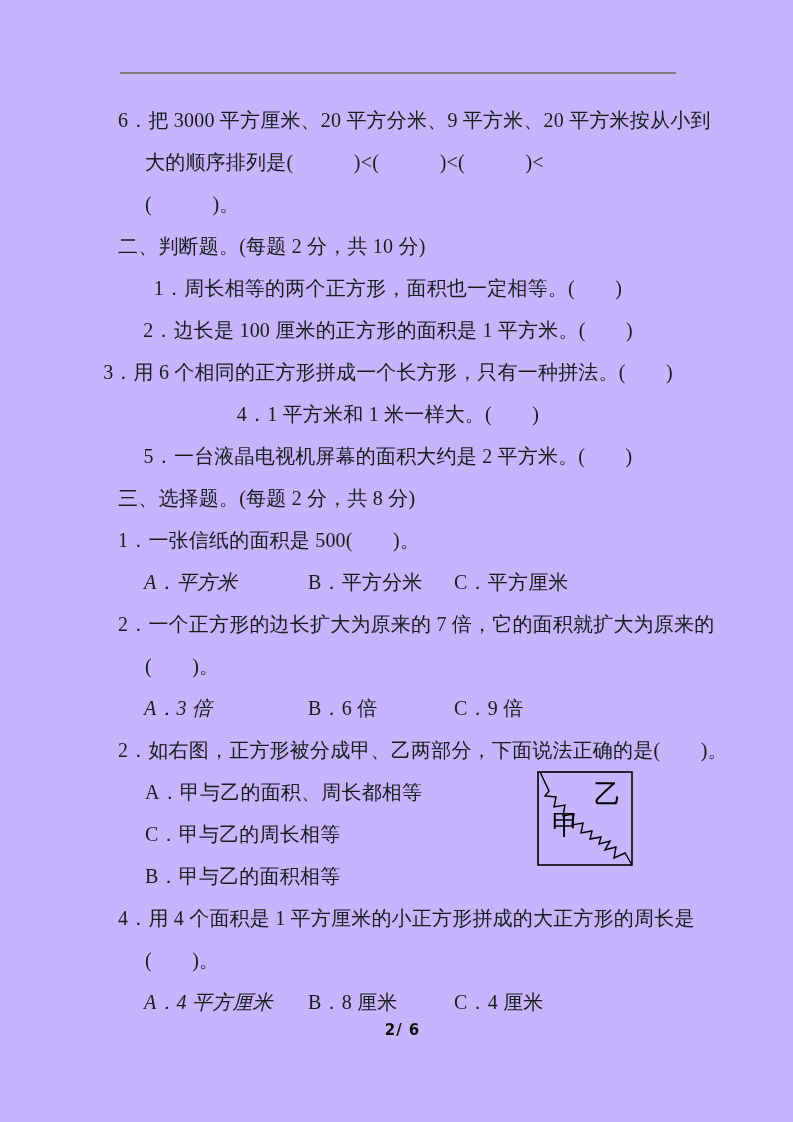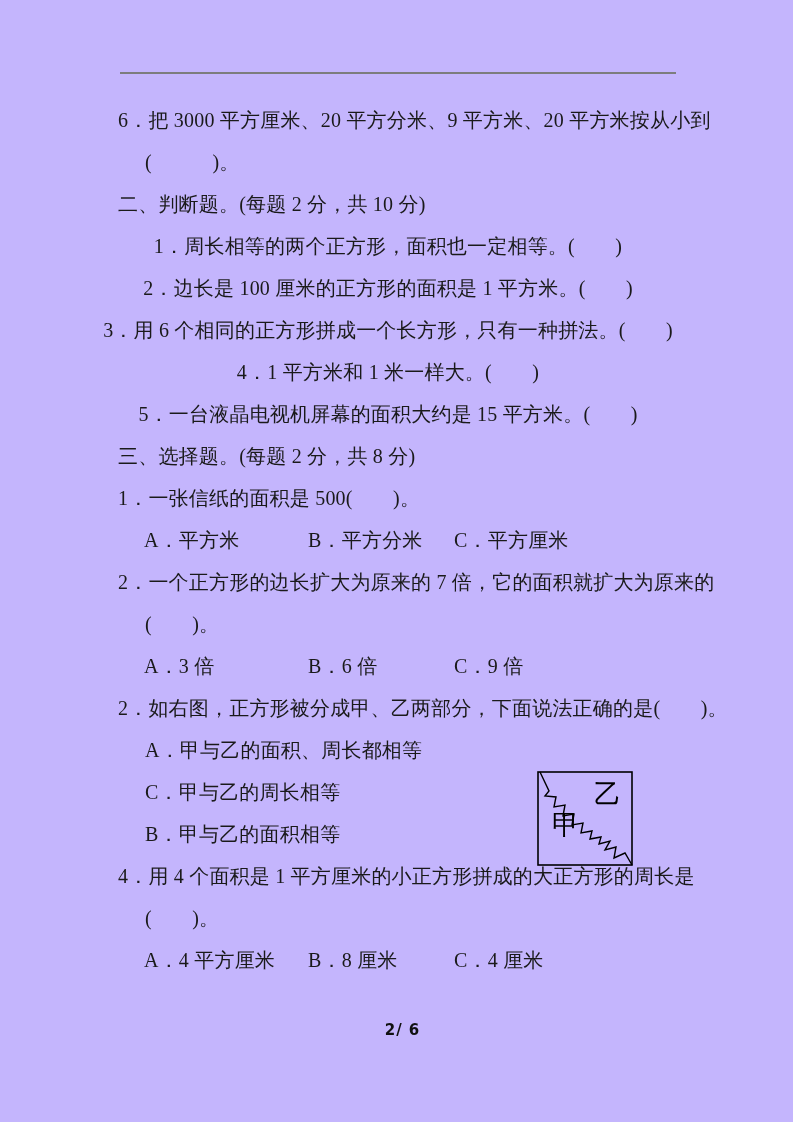--- a/index.html
+++ b/index.html
@@ -20,21 +20,21 @@
   .content {
     position:absolute; left:118px; top:99px; width:566px;
   }
   .line {
     height:42px; display:flex; align-items:center;
     font-size:20px; white-space:pre; letter-spacing:0.2px;
   }
   .indent { padding-left:27px; }
   .judgment-row { justify-content:center; padding-right:26px; }
   .options { padding-left:26px; }
-  .options .c1 { display:inline-block; width:164px; flex:none; }
+  .options .c1 { display:inline-block; width:164px; flex:none;font-style:italic; }
   .options .c2 { display:inline-block; width:146px; flex:none; }
   .options .c3 { display:inline-block; flex:none; }
   .figure {
     position:absolute; left:537px; top:771px; width:96px; height:95px;
   }
   .figure svg { position:absolute; left:0; top:0; }
   .fig-label {
     position:absolute; font-size:27px; line-height:1;
     font-family:"Liberation Serif","DejaVu Serif",serif; color:#000;
   }
@@ -50,20 +50,21 @@
 </head>
 <body>
 
 <div class="page">
 
   <div class="top-rule"></div>
 
   <div class="content">
 
     <div class="line">6．把 3000 平方厘米、20 平方分米、9 平方米、20 平方米按从小到</div>
+    <div class="line indent">大的顺序排列是(　　　)&lt;(　　　)&lt;(　　　)&lt;</div>
     <div class="line indent">(　　　)。</div>
 
     <div class="line">二、判断题。(每题 2 分，共 10 分)</div>
 
     <div class="line judgment-row">
       <span>1．周长相等的两个正方形，面积也一定相等。</span>
       <span>(　　)</span>
     </div>
     <div class="line judgment-row">
       <span>2．边长是 100 厘米的正方形的面积是 1 平方米。</span>
@@ -71,21 +72,21 @@
     </div>
     <div class="line judgment-row">
       <span>3．用 6 个相同的正方形拼成一个长方形，只有一种拼法。</span>
       <span>(　　)</span>
     </div>
     <div class="line judgment-row">
       <span>4．1 平方米和 1 米一样大。</span>
       <span>(　　)</span>
     </div>
     <div class="line judgment-row">
-      <span>5．一台液晶电视机屏幕的面积大约是 15 平方米。</span>
+      <span>5．一台液晶电视机屏幕的面积大约是 2 平方米。</span>
       <span>(　　)</span>
     </div>
 
     <div class="line">三、选择题。(每题 2 分，共 8 分)</div>
 
     <div class="line">1．一张信纸的面积是 500(　　)。</div>
     <div class="line options">
       <span class="c1">A．平方米</span>
       <span class="c2">B．平方分米</span>
       <span class="c3">C．平方厘米</span>

